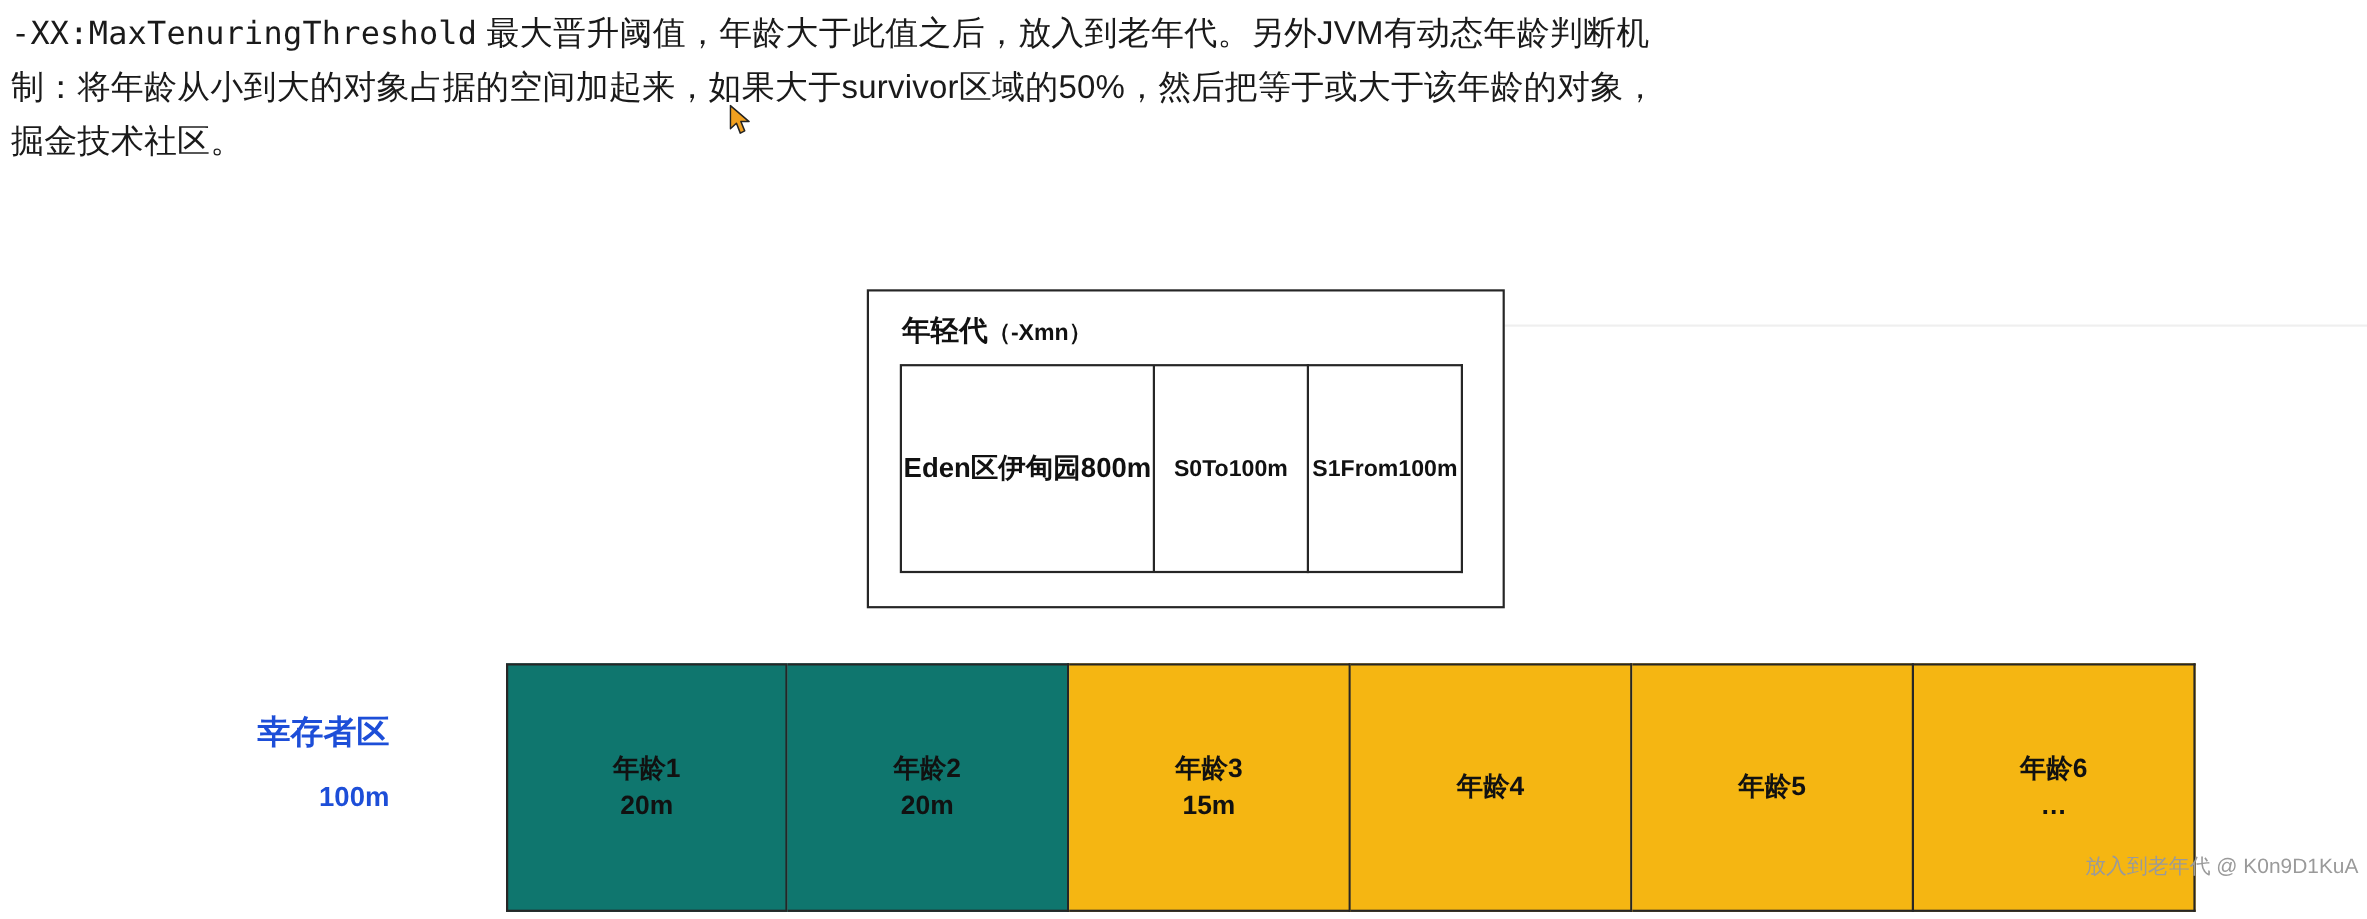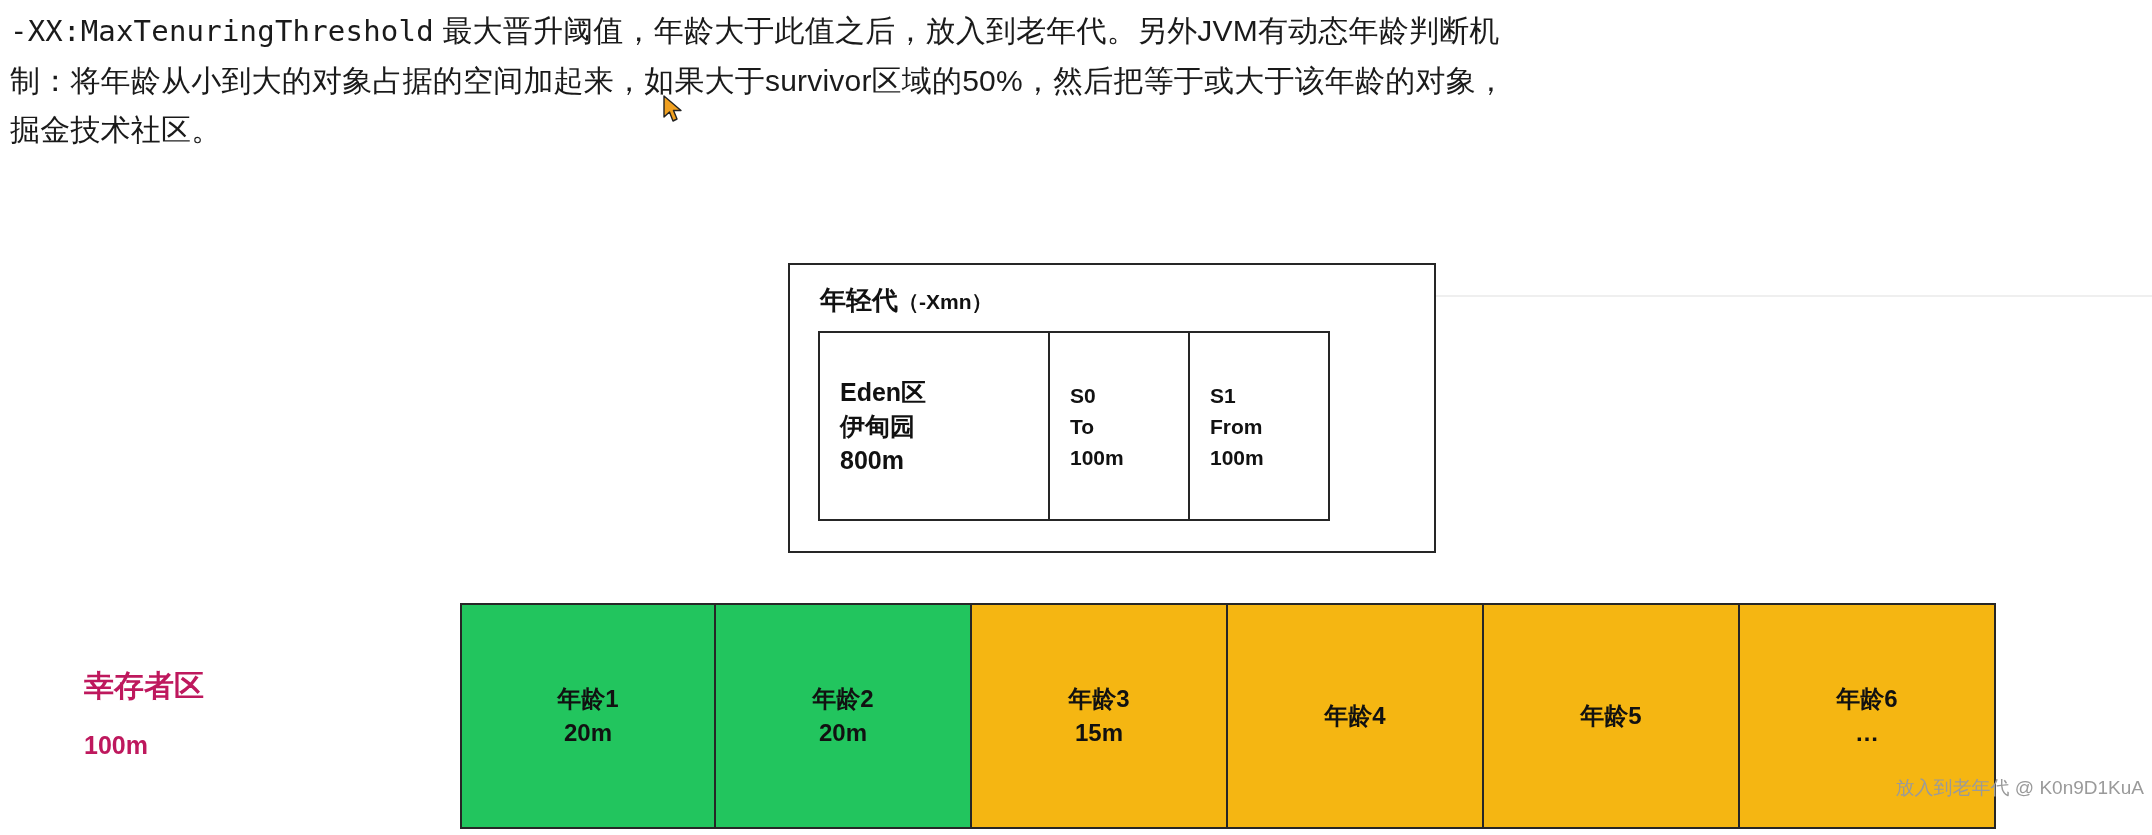--- a/index.html
+++ b/index.html
@@ -42,21 +42,21 @@
     width: 22px;
     height: 30px;
     pointer-events: none;
   }
 
   
   .young-gen-box {
     position: absolute;
     left: 788px;
     top: 263px;
-    width: 648px;
+    width: 580px;
     height: 290px;
     border: 2px solid #262626;
     background: #ffffff;
     box-sizing: border-box;
   }
   .young-gen-title {
     position: absolute;
     left: 30px;
     top: 18px;
     font-size: 26px;
@@ -73,27 +73,26 @@
     left: 28px;
     top: 66px;
     display: flex;
     align-items: stretch;
   }
   .region {
     border: 2px solid #262626;
     box-sizing: border-box;
     background: #ffffff;
     display: flex;
-    flex-direction: column;
-    align-items: flex-start;
+    flex-direction: row;
+    align-items: center;
     justify-content: center;
     text-align: center;
     font-weight: bold;
     color: #111111;
-    padding-left: 20px;
   }
   .region.eden {
     width: 232px;
     height: 190px;
     font-size: 25px;
     line-height: 34px;
   }
   .region.survivor {
     width: 140px;
     height: 190px;
@@ -113,24 +112,24 @@
     top: 295px;
     width: 790px;
     height: 2px;
     background: #efefef;
   }
 
   
   .survivor-label {
     position: absolute;
     left: 84px;
-    top: 664px;
+    top: 644px;
     width: 270px;
-    text-align: left;
-    color: #be185d;
+    text-align: right;
+    color: #1d4ed8;
   }
   .survivor-label .name {
     display: block;
     font-size: 30px;
     font-weight: bold;
     line-height: 44px;
   }
   .survivor-label .size {
     display: block;
     font-size: 25px;
@@ -154,21 +153,21 @@
     border-left-width: 0;
     display: flex;
     flex-direction: column;
     align-items: center;
     justify-content: center;
     text-align: center;
     font-size: 24px;
     font-weight: bold;
     line-height: 34px;
     color: #111111;
-    background: #22c55e;
+    background: #0f766e;
   }
   .age-cell:first-child {
     border-left-width: 2px;
   }
   .age-cell.filled {
     background: #f5b612;
   }
   .age-cell .sub {
     display: block;
   }

